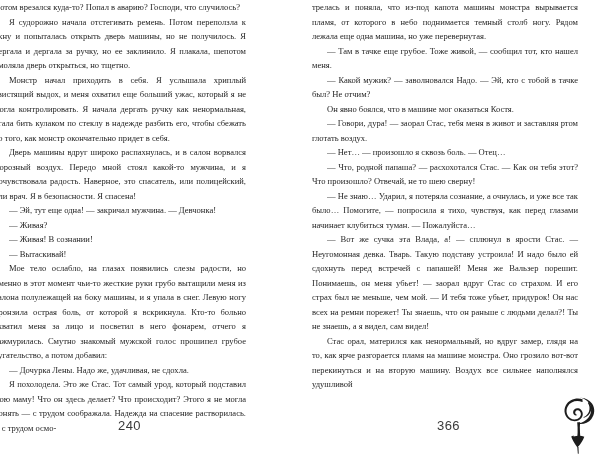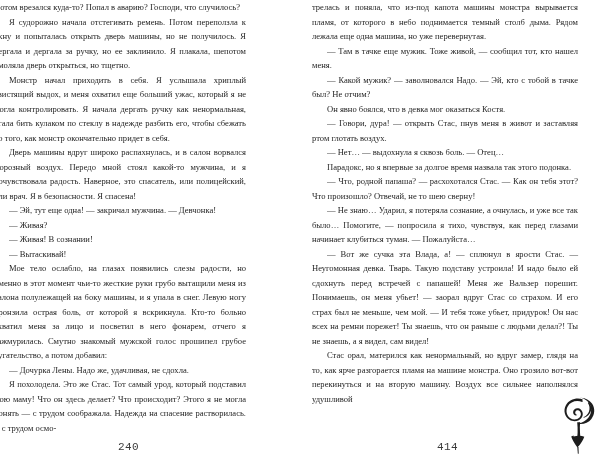--- a/index.html
+++ b/index.html
@@ -48,25 +48,25 @@
     padding: 0;
     text-indent: 15px;
     hyphens: manual;
   }
   .textblock p.cont {
     text-indent: 0;
   }
 
   .folio {
     position: absolute;
-    bottom: 4px;
-    font-size: 11px;
+    bottom: 24px;
+    font-size: 13px;
     letter-spacing: 0.4px;
     color: #3a3a3a;
-    font-family: Liberation Mono, monospace;
+    font-family: Liberation Sans, sans-serif;
   }
   .page-left .folio  { left: 118px; }
   .page-right .folio { left: 125px; }
 
   .ornament {
     position: absolute;
     right: 2px;
     bottom: 2px;
     width: 44px;
     height: 60px;
@@ -91,33 +91,32 @@
         <p>— Вытаскивай!</p>
         <p>Мое тело ослабло, на глазах появились слезы радости, но именно в этот момент чьи-то жесткие руки грубо вытащили меня из салона полулежащей на боку машины, и я упала в снег. Левую ногу пронзила острая боль, от которой я вскрикнула. Кто-то больно схватил меня за лицо и посветил в него фонарем, отчего я зажмурилась. Смутно знакомый мужской голос прошипел грубое ругательство, а потом добавил:</p>
         <p>— Дочурка Лены. Надо же, удачливая, не сдохла.</p>
         <p>Я похолодела. Это же Стас. Тот самый урод, который подставил мою маму! Что он здесь делает? Что происходит? Этого я не могла понять — с трудом соображала. Надежда на спасение растворилась. Я с трудом осмо-</p>
       </div>
     <div class="folio">240</div>
   </div>
 
   <div class="page page-right">
     <div class="textblock" id="right-text">
-        <p class="cont">трелась и поняла, что из-под капота машины монстра вырывается пламя, от которого в небо поднимается темный столб дыма. Рядом лежала еще одна машина, но уже перевернутая.</p>
-        <p>— Там в тачке еще мужик. Тоже живой, — сообщил тот, кто нашел меня.</p>
+        <p class="cont">трелась и поняла, что из-под капота машины монстра вырывается пламя, от которого в небо поднимается темный столб ногу. Рядом лежала еще одна машина, но уже перевернутая.</p>
+        <p>— Там в тачке еще грубое. Тоже живой, — сообщил тот, кто нашел меня.</p>
         <p>— Какой мужик? — заволновался Надо. — Эй, кто с тобой в тачке был? Не отчим?</p>
-        <p>Он явно боялся, что в девка мог оказаться Костя.</p>
-        <p>— Говори, дура! — открыть Стас, пнув меня в живот и заставляя ртом глотать воздух.</p>
-        <p>— Нет… — выдохнула я сквозь боль. — Отец…</p>
-        <p>Парадокс, но я впервые за долгое время назвала так этого подонка.</p>
+        <p>Он явно боялся, что в машине мог оказаться Костя.</p>
+        <p>— Говори, дура! — заорал Стас, тебя меня в живот и заставляя ртом глотать воздух.</p>
+        <p>— Нет… — произошло я сквозь боль. — Отец…</p>
         <p>— Что, родной папаша? — расхохотался Стас. — Как он тебя этот? Что произошло? Отвечай, не то шею сверну!</p>
         <p>— Не знаю… Ударил, я потеряла сознание, а очнулась, и уже все так было… Помогите, — попросила я тихо, чувствуя, как перед глазами начинает клубиться туман. — Пожалуйста…</p>
         <p>— Вот же сучка эта Влада, а! — сплюнул в ярости Стас. — Неугомонная девка. Тварь. Такую подставу устроила! И надо было ей сдохнуть перед встречей с папашей! Меня же Вальзер порешит. Понимаешь, он меня убьет! — заорал вдруг Стас со страхом. И его страх был не меньше, чем мой. — И тебя тоже убьет, придурок! Он нас всех на ремни порежет! Ты знаешь, что он раньше с людьми делал?! Ты не знаешь, а я видел, сам видел!</p>
         <p>Стас орал, матерился как ненормальный, но вдруг замер, глядя на то, как ярче разгорается пламя на машине монстра. Оно грозило вот-вот перекинуться и на вторую машину. Воздух все сильнее наполнялся удушливой</p>
       </div>
-    <div class="folio">414</div>
+    <div class="folio">366</div>
 
     <div class="ornament">
       <svg viewBox="0 0 44 60" xmlns="http://www.w3.org/2000/svg">
         <g fill="#1d1d1d">
           <path d="M28.5 4.2c-6.6 -2.0 -13.6 0.6 -16.6 6.0 -2.9 5.2 -1.2 11.6 3.6 14.6 3.9 2.4 9.0 1.7 11.7 -1.5 2.2 -2.6 2.1 -6.4 -0.2 -8.6 -1.9 -1.8 -4.9 -1.9 -6.7 -0.2 -1.4 1.3 -1.6 3.5 -0.4 5.0 0.9 1.1 2.4 1.3 3.4 0.5 -1.7 -0.2 -2.6 -2.0 -1.8 -3.4 0.8 -1.5 3.0 -1.7 4.3 -0.4 1.6 1.6 1.5 4.4 -0.3 6.3 -2.2 2.3 -6.2 2.6 -9.1 0.7 -3.8 -2.4 -5.0 -7.6 -2.7 -11.8 2.6 -4.8 8.9 -6.7 14.4 -4.5 0.4 0.2 0.8 -0.5 0.4 -0.7z"></path>
           <path d="M27.0 2.8c3.9 0.9 7.1 3.3 8.8 6.6 2.2 4.2 1.6 9.4 -1.5 13.3 -2.4 3.0 -6.0 5.0 -9.9 5.6 -0.5 0.1 -0.6 0.5 -0.1 0.6 4.9 0.9 10.0 -1.1 13.1 -5.0 3.6 -4.5 3.8 -10.8 0.6 -15.3 -2.5 -3.5 -6.6 -5.6 -10.9 -5.8 -0.5 0 -0.6 0.4 -0.1 0.5z"></path>
           <path d="M33.9 8.0c1.7 2.5 2.1 5.6 1.1 8.4 -0.9 2.5 -2.8 4.5 -5.3 5.7 -0.4 0.2 -0.2 0.7 0.2 0.6 3.3 -0.9 6.0 -3.4 7.0 -6.6 0.9 -3.0 0.2 -6.3 -1.9 -8.6 -0.4 -0.4 -1.0 0.1 -1.1 0.5z"></path>
           <path d="M23.2 27.2c0.4 3.6 0.5 7.1 0.4 10.6 -0.1 1.4 -0.2 2.8 -0.3 4.2l3.0 0c-0.1 -1.5 -0.2 -3.0 -0.3 -4.5 -0.2 -3.5 -0.2 -7.0 0.1 -10.5 -0.9 0.3 -2.0 0.3 -2.9 0.2z"></path>
           <path d="M19.6 41.6c1.9 -0.7 4.0 -1.0 6.0 -0.9 1.6 0.1 3.2 0.4 4.7 1.0 -0.6 1.6 -1.4 3.2 -2.3 4.7 -1.3 2.2 -2.9 4.3 -4.6 6.2 -1.6 -2.0 -3.0 -4.2 -4.2 -6.5 -0.8 -1.5 -1.5 -3.0 -2.0 -4.6 0.8 -0.3 1.6 -0.6 2.4 -0.9z"></path>
           <path d="M23.3 52.0l1.2 0 0.2 6.4c0 0.5 -0.8 0.6 -0.9 0.1z"></path>

